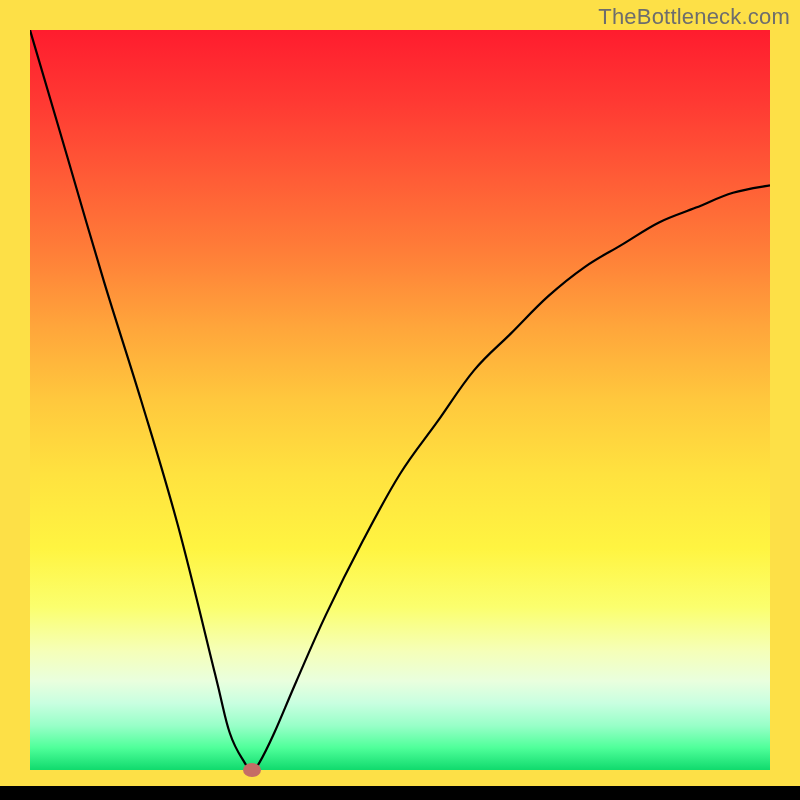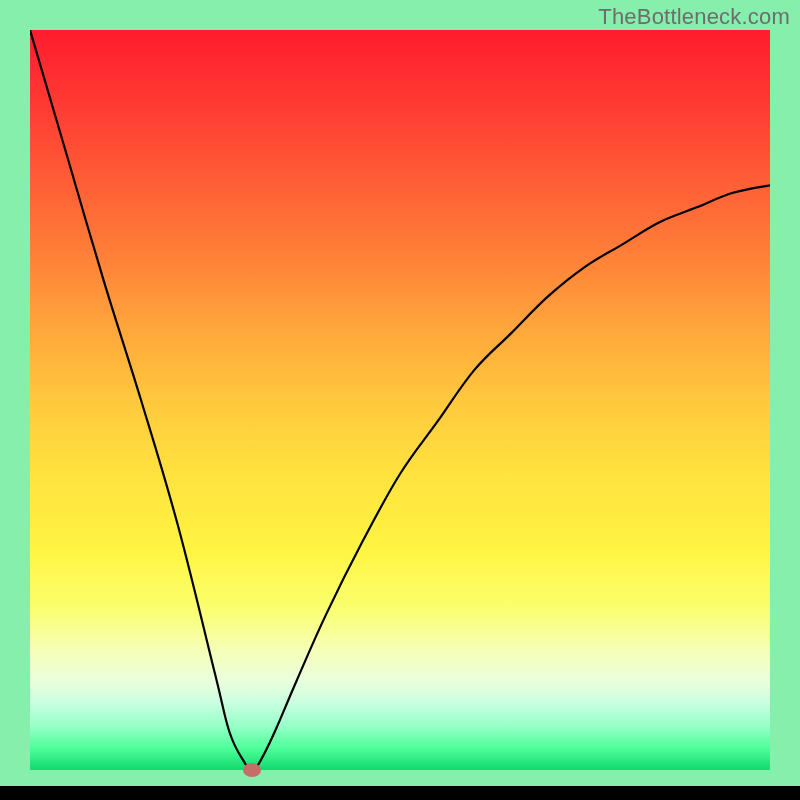--- a/index.html
+++ b/index.html
@@ -8,21 +8,21 @@
     width: 800px;
     height: 800px;
     overflow: hidden;
     background: #000;
     font-family: Arial, Helvetica, sans-serif;
   }
   .frame {
     position: relative;
     width: 800px;
     height: 786px;
-    background: #86efac;
+    background: #fde047;
   }
   .plot {
     position: absolute;
     left: 30px;
     top: 30px;
     width: 740px;
     height: 740px;
     background: linear-gradient(
       to bottom,
       #ff1c2e 0%,

